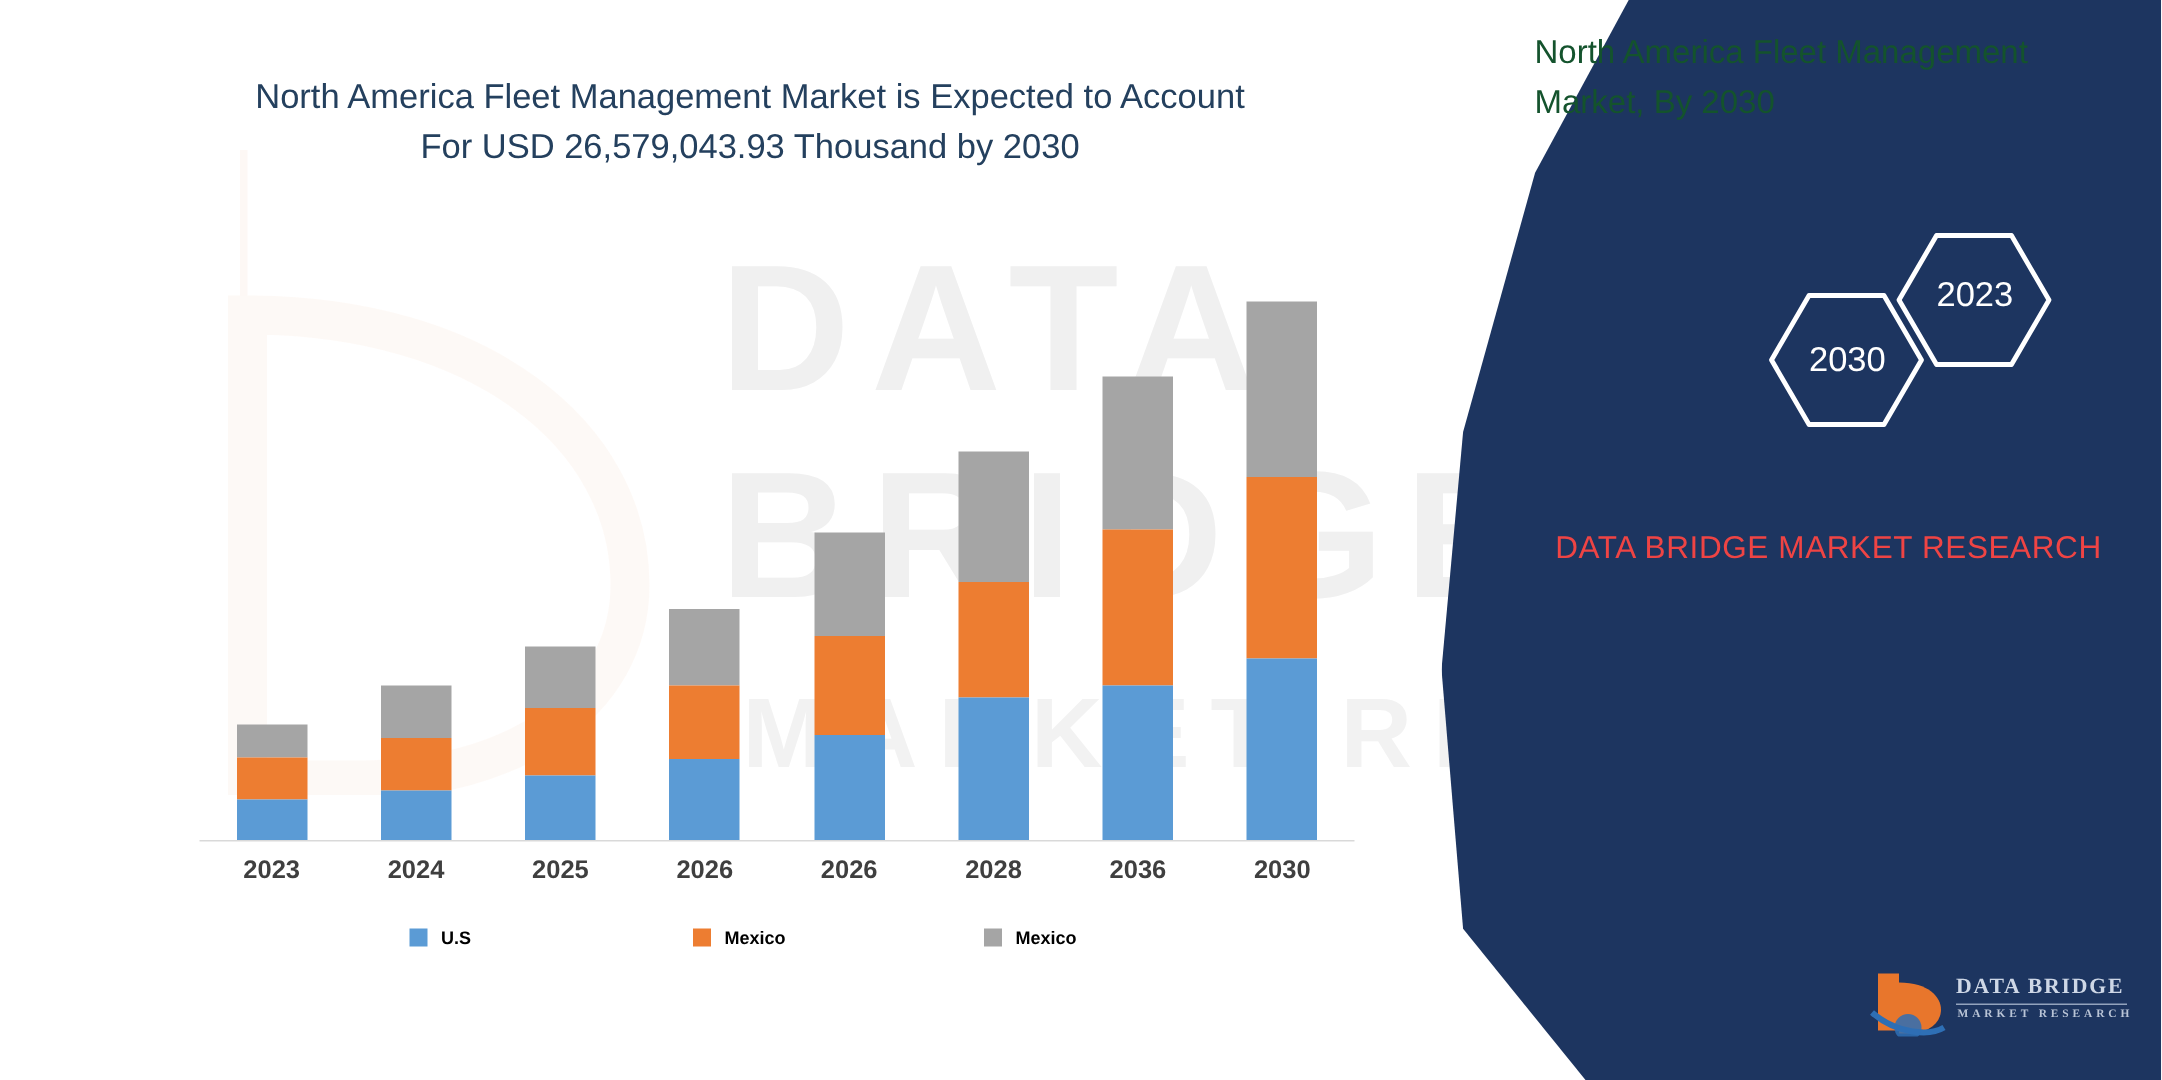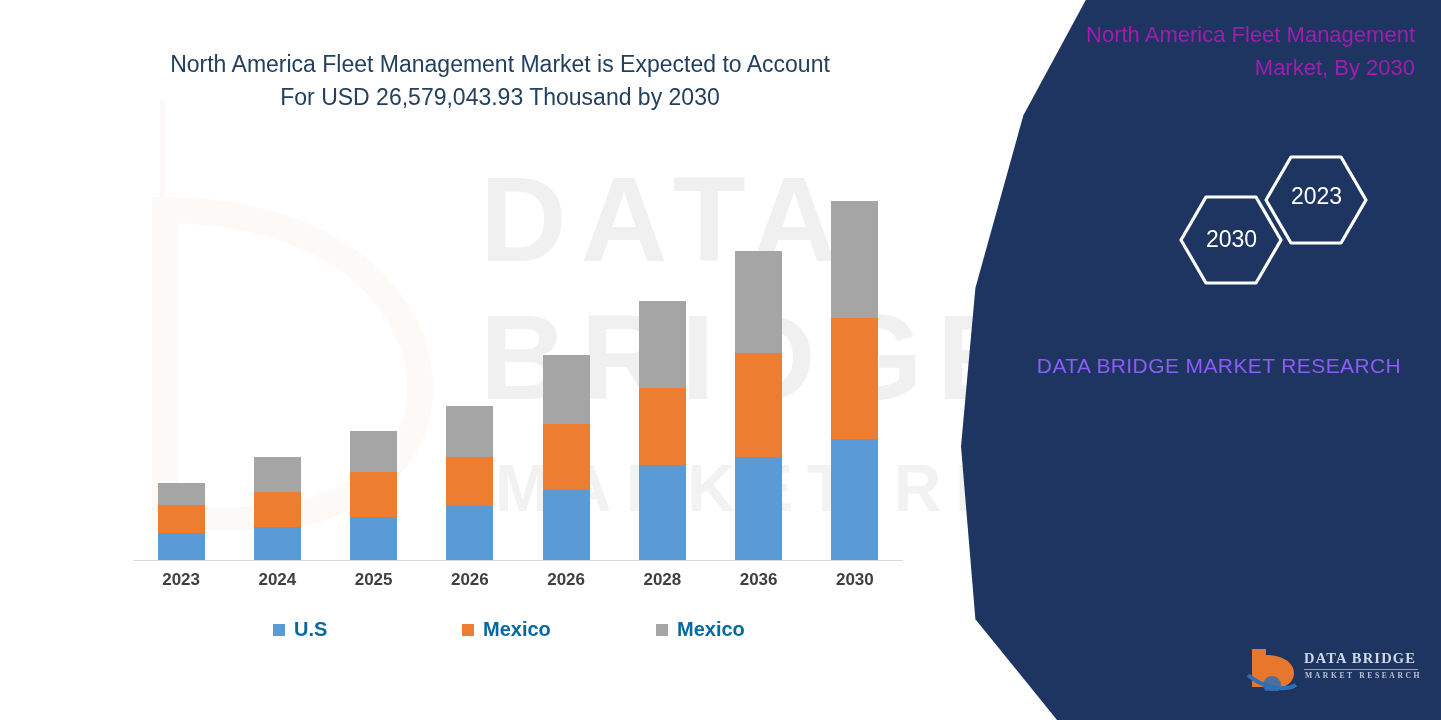--- a/index.html
+++ b/index.html
@@ -26,36 +26,36 @@
 
   .xlabels{position:absolute;left:133px;top:570px;width:770px;display:flex;}
   .xlabel{flex:1 1 0;text-align:center;font-size:17px;font-weight:700;color:#3f3f3f;}
 
   .legend{position:absolute;left:255px;top:618px;width:560px;display:flex;}
   .legend-item{flex:1 1 0;display:flex;align-items:center;justify-content:flex-start;gap:9px;}
   .legend-item.i1{padding-left:18px;}
   .legend-item.i2{padding-left:30px;}
   .legend-item.i3{padding-left:35px;}
   .legend-sw{width:12px;height:12px;flex:none;}
-  .legend-txt{font-size:20px;font-weight:700;color:#0369a1;}
+  .legend-txt{font-size:12px;font-weight:700;color:#000000;}
 
   .footer{position:absolute;left:0;top:684px;width:1000px;display:flex;
     justify-content:center;gap:48px;font-family:"Liberation Serif",serif;
     font-size:11.5px;color:#3a3a3a;}
 
   
   .navy{position:absolute;right:0;top:0;width:480px;height:720px;background:#1d3560;
     clip-path:polygon(100% 0,100% 100%,20% 100%,20% 100%,3% 86%,0 62%,3% 40%,13% 16%,26% 0);}
   .navy-inner{position:absolute;right:0;top:0;width:480px;height:720px;}
-  .navy-title{position:absolute;left:62px;top:18px;width:392px;text-align:right;
-    font-size:22px;line-height:1.5;color:#a21caf;}
+  .navy-title{position:absolute;left:62px;top:18px;width:392px;text-align:left;
+    font-size:22px;line-height:1.5;color:#14532d;}
   .hexwrap{position:absolute;left:90px;top:140px;width:330px;height:160px;}
   .hex-label{position:absolute;width:100%;text-align:center;color:#ffffff;font-size:23px;}
   .brand{position:absolute;left:62px;top:350px;width:392px;text-align:center;
-    font-size:21px;line-height:1.55;color:#8b5cf6;letter-spacing:.4px;}
+    font-size:21px;line-height:1.55;color:#ef4444;letter-spacing:.4px;}
 
   .logo{position:absolute;left:1246px;top:645px;width:180px;height:50px;}
   .logo-txt1{position:absolute;left:58px;top:5px;font-size:14.5px;letter-spacing:1.2px;
     color:#ced7e6;font-weight:700;font-family:"Liberation Serif",serif;}
   .logo-rule{position:absolute;left:58px;top:24px;width:114px;height:1px;background:#93a3bd;}
   .logo-txt2{position:absolute;left:59px;top:26px;font-size:7.6px;letter-spacing:2.6px;
     color:#b9c4d6;font-weight:700;font-family:"Liberation Serif",serif;}
 </style>
 </head>
 <body>

